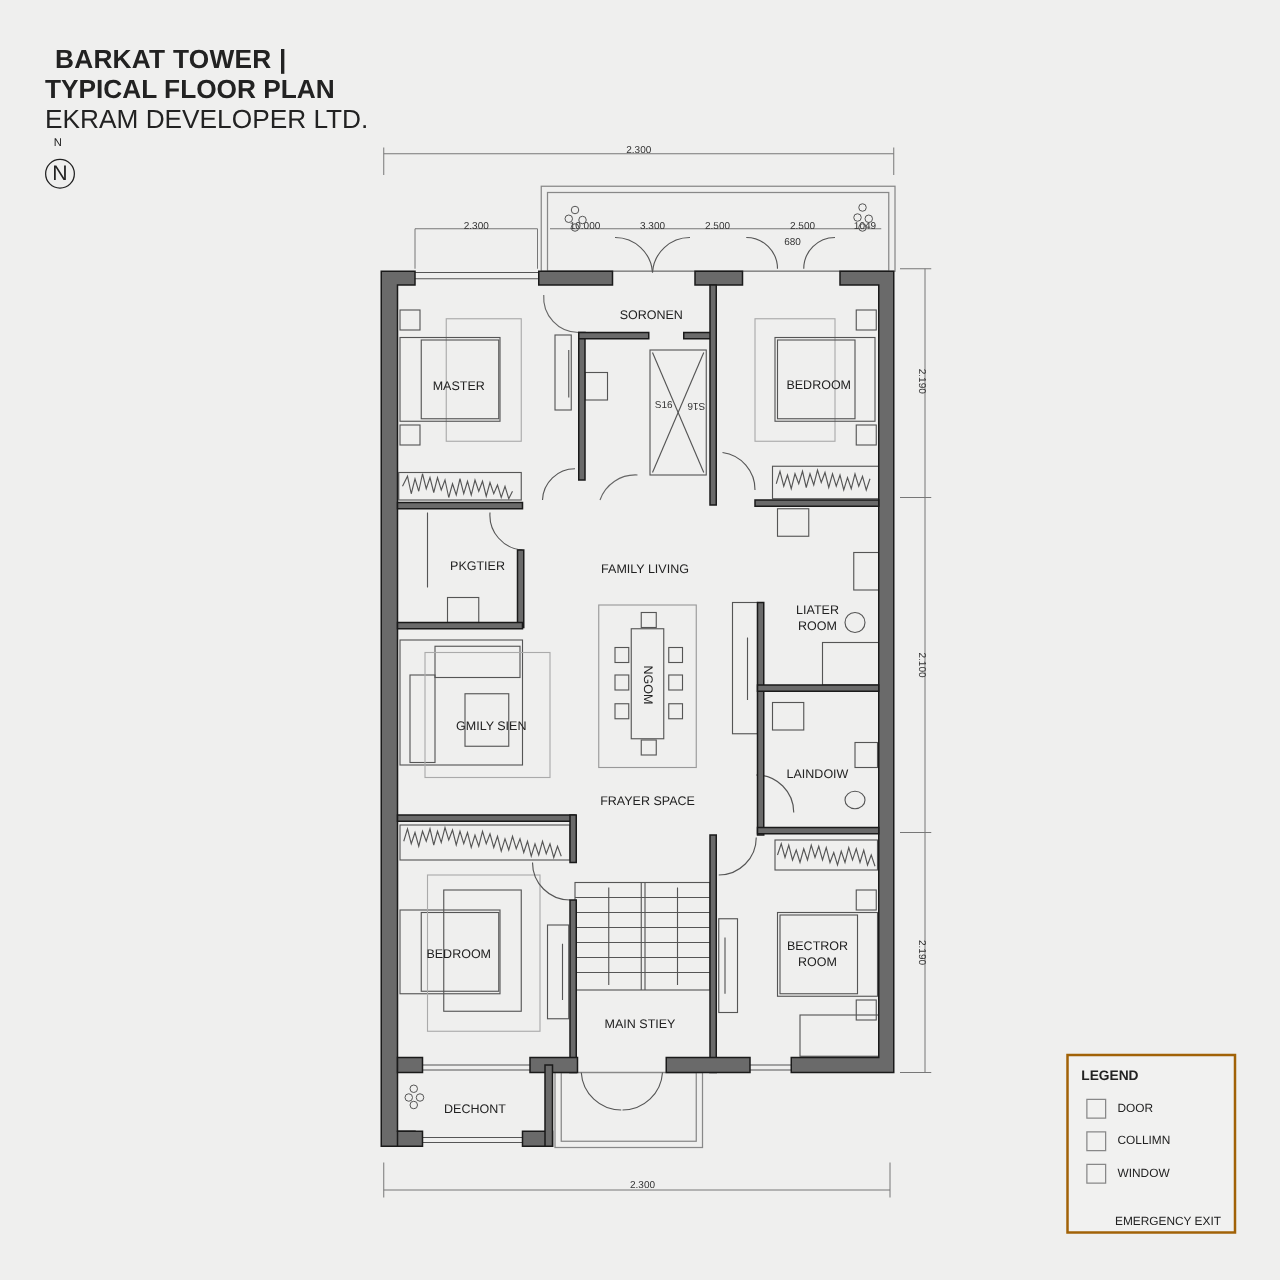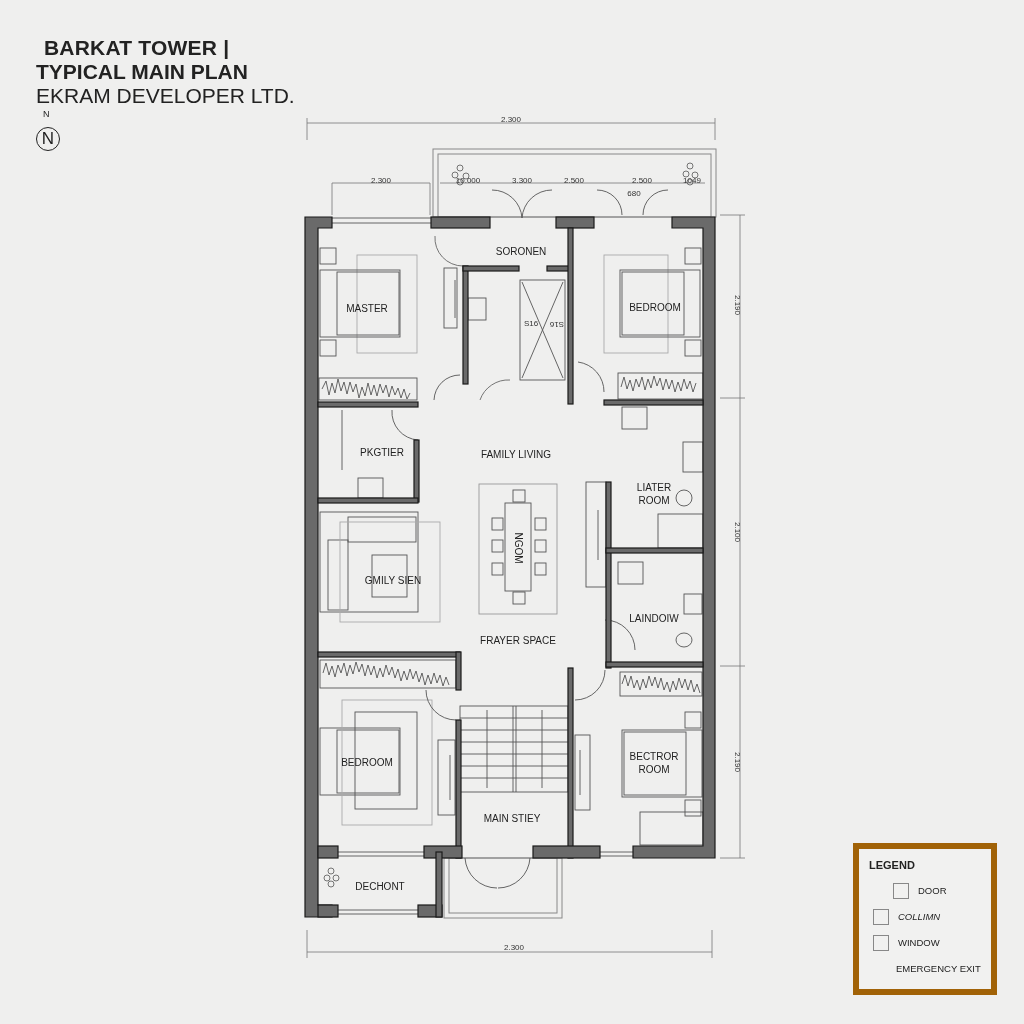--- a/index.html
+++ b/index.html
@@ -5,30 +5,30 @@
   html, body { margin:0; padding:0; }
   body { width:1024px; height:1024px; background:#efefee; position:relative; overflow:hidden; font-family:"Liberation Sans", sans-serif; color:#222; }
   .title1 { position:absolute; left:44px; top:36px; font-size:21px; font-weight:bold; letter-spacing:0.2px; }
   .title2 { position:absolute; left:36px; top:60px; font-size:21px; font-weight:bold; }
   .subtitle { position:absolute; left:36px; top:84px; font-size:21px; }
   .north-letter { position:absolute; left:43px; top:109px; font-size:9px; }
   .north-circle { position:absolute; left:36px; top:127px; width:22px; height:22px; border:1.5px solid #222; border-radius:50%; text-align:center; line-height:22px; font-size:17px; }
   svg.plan { position:absolute; left:0; top:0; }
   .lbl { font-family:"Liberation Sans", sans-serif; font-size:10px; fill:#222; }
   .dim { font-family:"Liberation Sans", sans-serif; font-size:8px; fill:#333; }
-  .legend { position:absolute; left:853px; top:843px; width:132px; height:140px; border:6px solid #a16207; background:#f1f1f0; }
+  .legend { position:absolute; left:853px; top:843px; width:132px; height:140px; border:2px solid #a16207; background:#f1f1f0; }
   .legend-title { position:absolute; left:10px; top:10px; font-size:11px; font-weight:bold; }
   .legend-item { position:absolute; left:14px; font-size:9.5px; }
   .legend-item .sw { display:inline-block; width:14px; height:14px; border:1px solid #888; vertical-align:middle; margin-right:9px; }
 </style>
 </head>
 <body>
 
 <div class="title1">BARKAT TOWER |</div>
-<div class="title2">TYPICAL MAIN PLAN</div>
+<div class="title2">TYPICAL FLOOR PLAN</div>
 <div class="subtitle">EKRAM DEVELOPER LTD.</div>
 <div class="north-letter">N</div>
 <div class="north-circle">N</div>
 
 <svg class="plan" width="1024" height="1024" viewBox="0 0 1024 1024">
 
   <g stroke="#777" stroke-width="0.8" fill="none">
     <line x1="307" y1="123" x2="715" y2="123"></line>
       <line x1="307" y1="118" x2="307" y2="140"></line>
       <line x1="715" y1="118" x2="715" y2="140"></line>
@@ -241,17 +241,17 @@
   <text class="lbl" x="518" y="644" text-anchor="middle">FRAYER SPACE</text>
   <text class="lbl" x="367" y="766" text-anchor="middle">BEDROOM</text>
   <text class="lbl" x="512" y="822" text-anchor="middle">MAIN STIEY</text>
   <text class="lbl" x="654" y="760" text-anchor="middle">BECTROR</text>
   <text class="lbl" x="654" y="773" text-anchor="middle">ROOM</text>
   <text class="lbl" x="380" y="890" text-anchor="middle">DECHONT</text>
 </svg>
 
 <div class="legend">
   <div class="legend-title">LEGEND</div>
-  <div class="legend-item" style="top:34px;margin-left:20px;"><span class="sw"></span><span>DOOR</span></div>
-  <div class="legend-item" style="top:60px;font-style:italic;"><span class="sw"></span><span>COLLIMN</span></div>
+  <div class="legend-item" style="top:34px;"><span class="sw"></span><span>DOOR</span></div>
+  <div class="legend-item" style="top:60px;"><span class="sw"></span><span>COLLIMN</span></div>
   <div class="legend-item" style="top:86px;"><span class="sw"></span><span>WINDOW</span></div>
-  <div class="legend-item" style="top:114px; left:37px;"><span>EMERGENCY EXIT</span></div>
+  <div class="legend-item" style="top:127px; left:37px;"><span>EMERGENCY EXIT</span></div>
 </div>
 
 </body></html>

